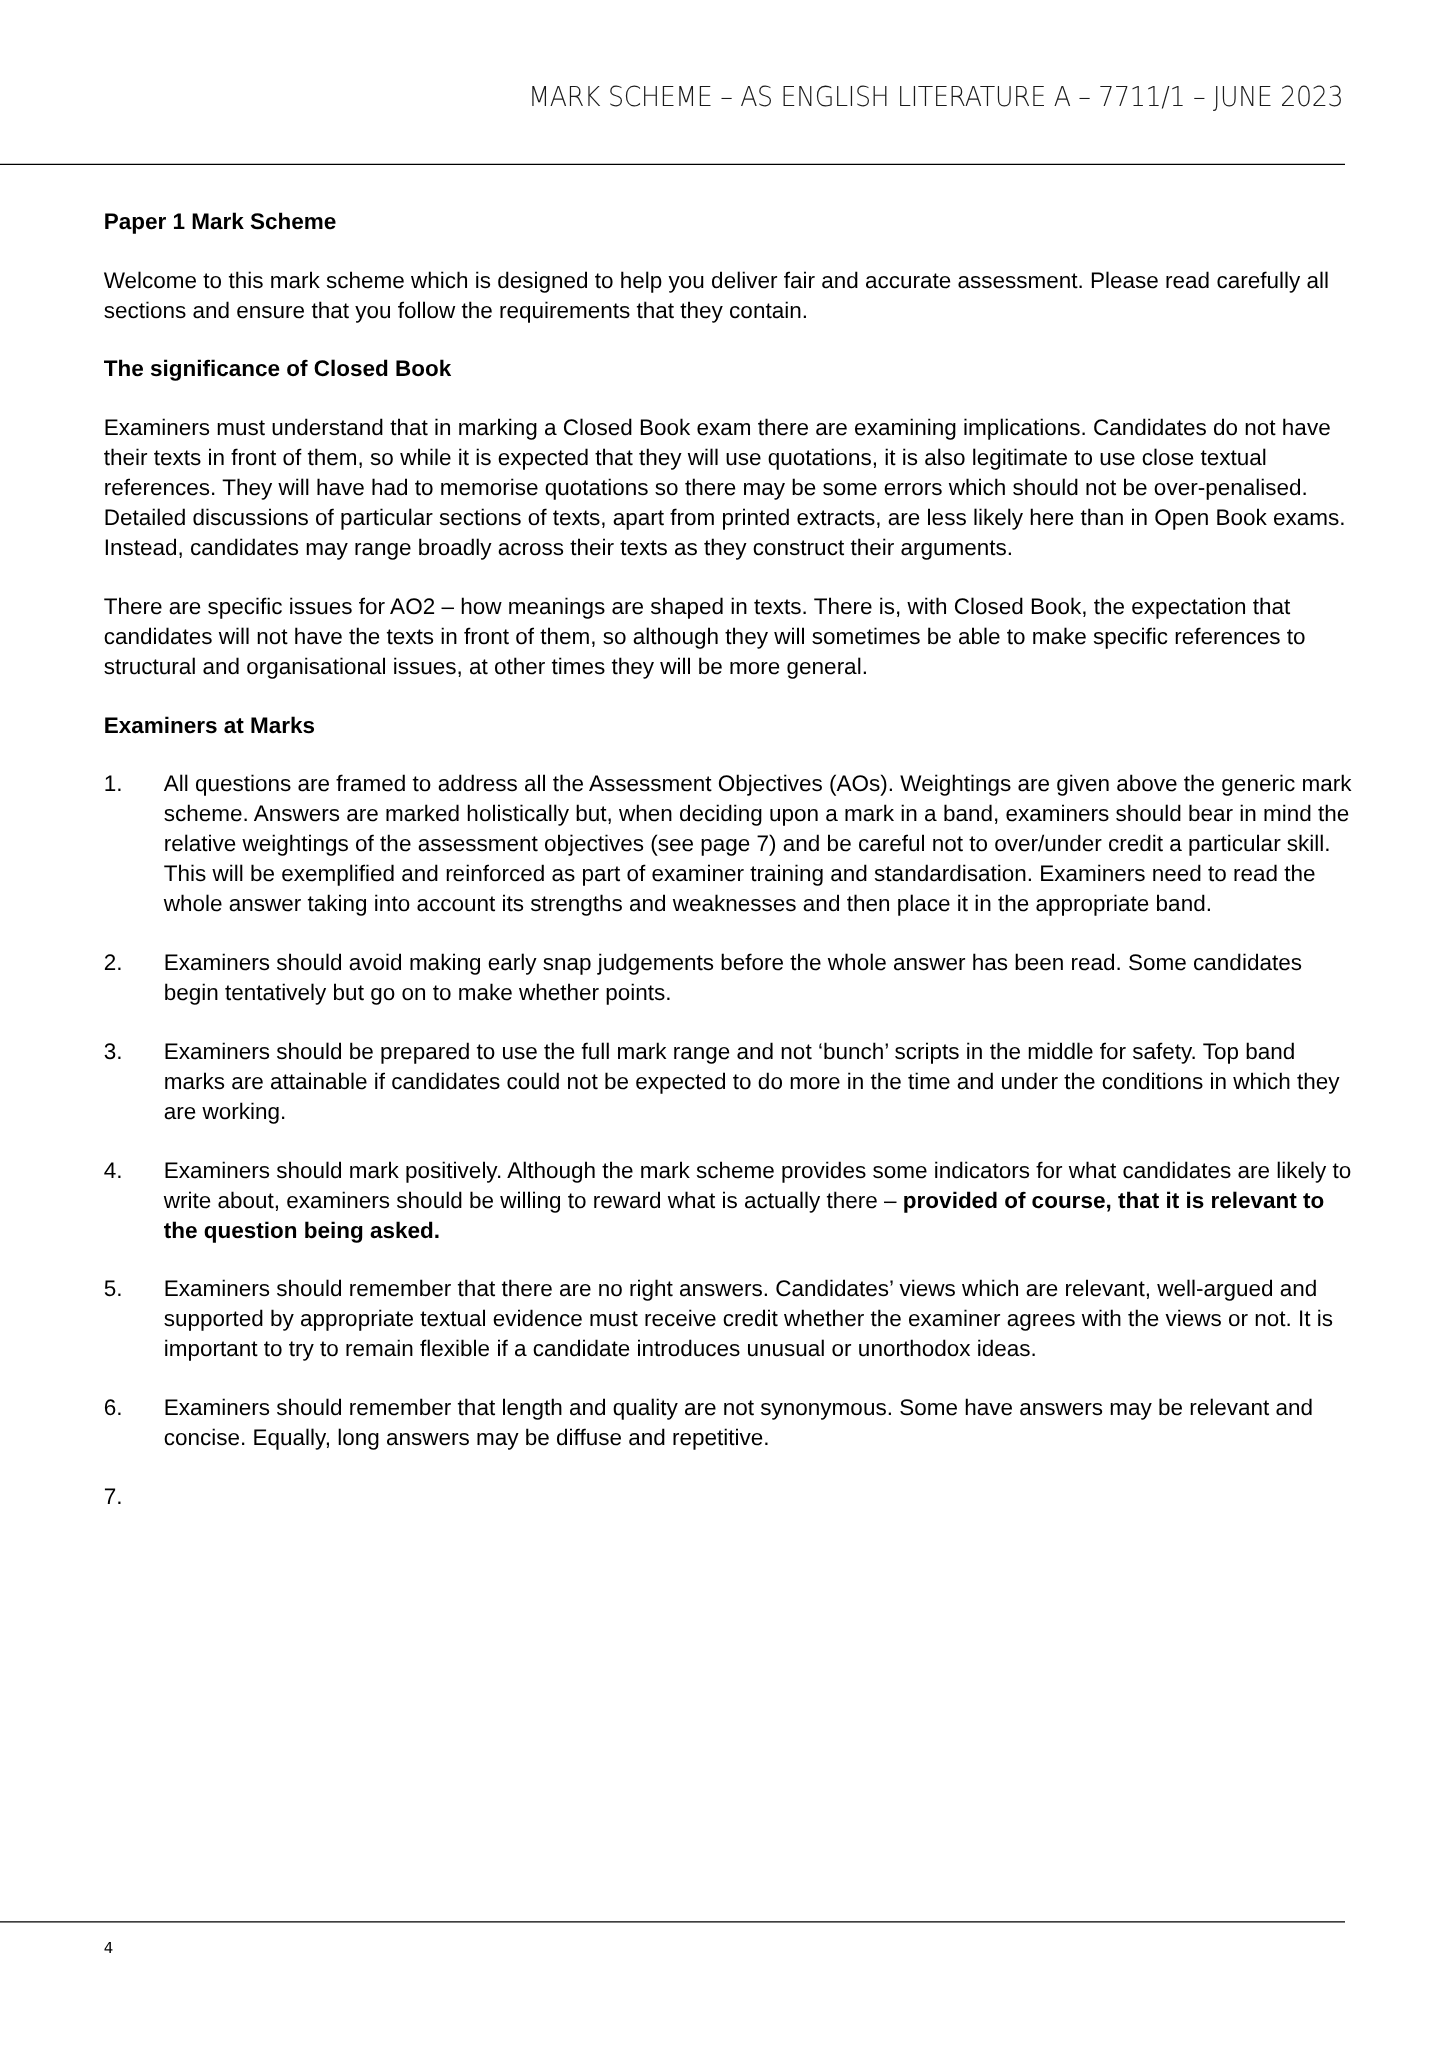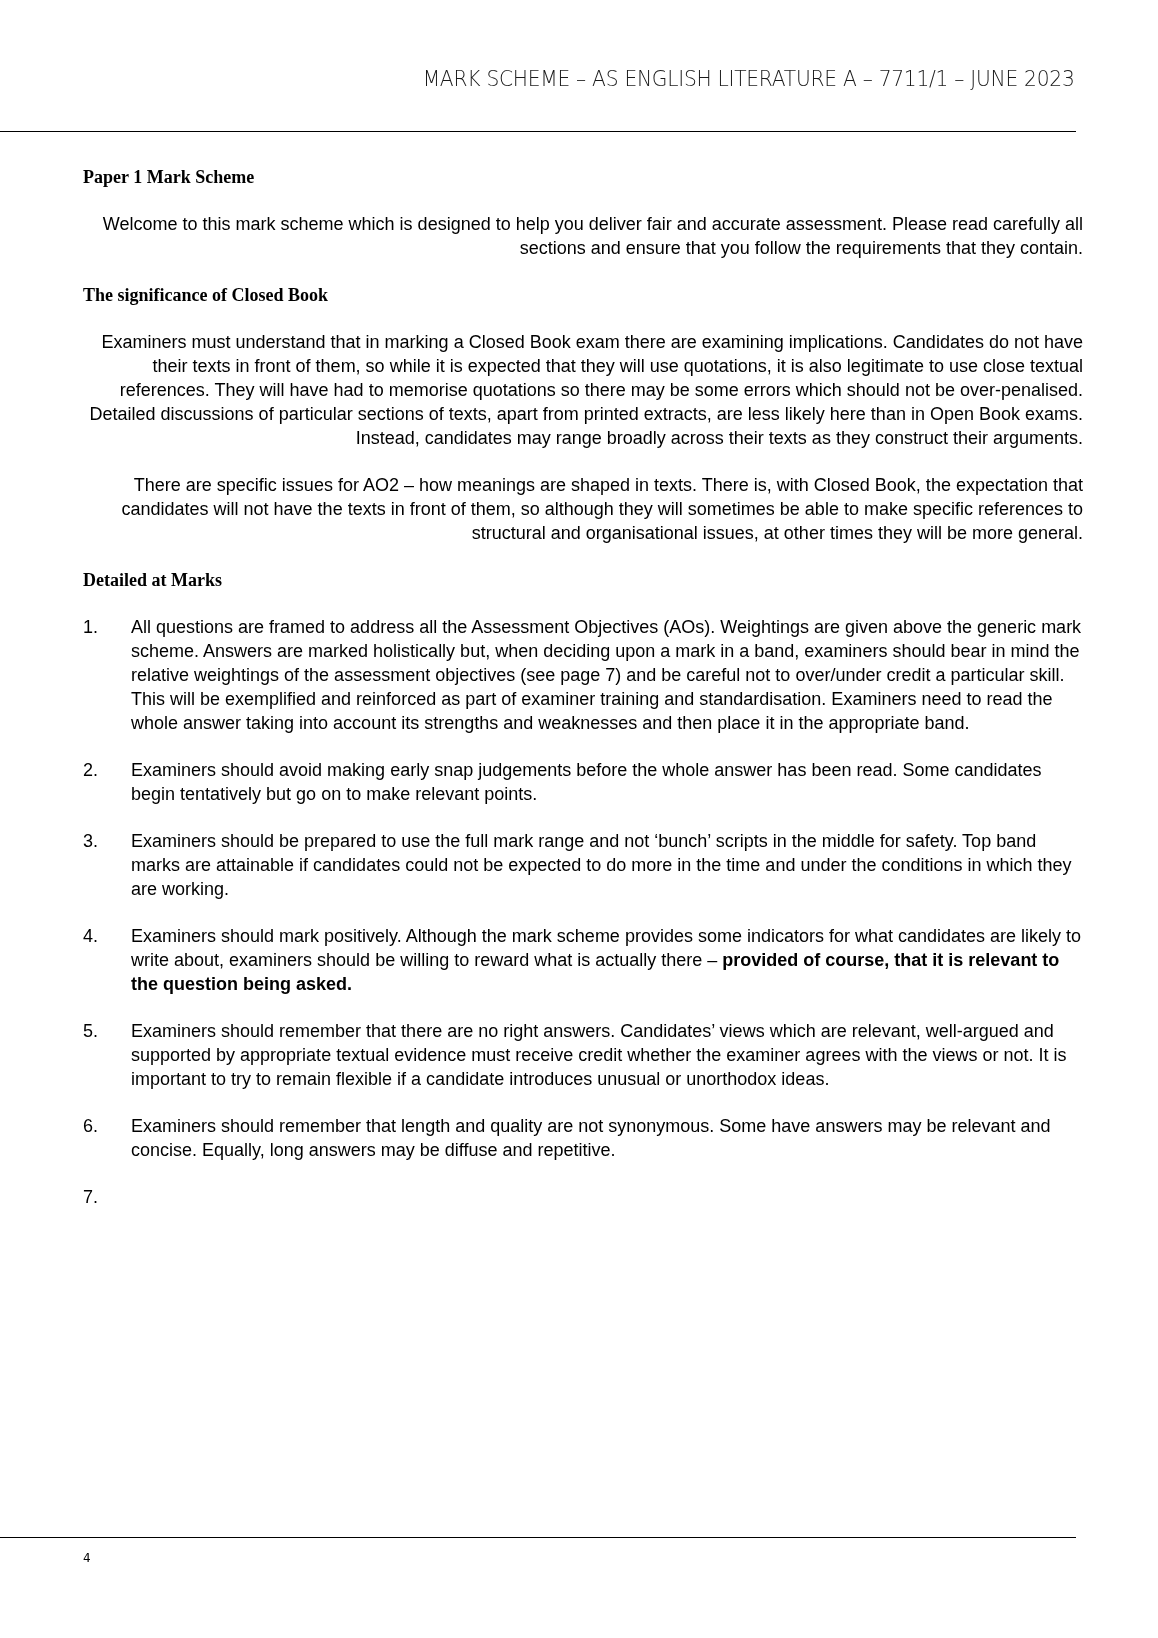--- a/index.html
+++ b/index.html
@@ -42,25 +42,23 @@
       left: 83px;
       width: 1000px;
       font-size: 18px;
       line-height: 24px;
     }
     .content h2 {
       margin: 0 0 23px 0;
       font-size: 18px;
       font-weight: bold;
       line-height: 24px;
-      font-family: Liberation Serif, serif;
     }
     .content p {
       margin: 0 0 23px 0;
-      text-align: right;
     }
     .marks-list {
       list-style: none;
       margin: 0;
       padding: 0;
     }
     .marks-list li {
       position: relative;
       padding-left: 48px;
       margin-bottom: 23px;
@@ -96,29 +94,29 @@
 <div class="header-rule"></div>
 
 <div class="content">
   <h2>Paper 1 Mark Scheme</h2>
   <p>Welcome to this mark scheme which is designed to help you deliver fair and accurate assessment.  Please read carefully all sections and ensure that you follow the requirements that they contain.</p>
 
   <h2>The significance of Closed Book</h2>
   <p>Examiners must understand that in marking a Closed Book exam there are examining implications.  Candidates do not have their texts in front of them, so while it is expected that they will use quotations, it is also legitimate to use close textual references.  They will have had to memorise quotations so there may be some errors which should not be over-penalised.  Detailed discussions of particular sections of texts, apart from printed extracts, are less likely here than in Open Book exams.  Instead, candidates may range broadly across their texts as they construct their arguments.</p>
   <p>There are specific issues for AO2 – how meanings are shaped in texts.  There is, with Closed Book, the expectation that candidates will not have the texts in front of them, so although they will sometimes be able to make specific references to structural and organisational issues, at other times they will be more general.</p>
 
-  <h2>Detailed at Marks</h2>
+  <h2>Examiners at Marks</h2>
   <ol class="marks-list">
     <li>
       <span class="num">1.</span>
       <span>All questions are framed to address all the Assessment Objectives (AOs).  Weightings are given above the generic mark scheme.  Answers are marked holistically but, when deciding upon a mark in a band, examiners should bear in mind the relative weightings of the assessment objectives (see page 7) and be careful not to over/under credit a particular skill.  This will be exemplified and reinforced as part of examiner training and standardisation.  Examiners need to read the whole answer taking into account its strengths and weaknesses and then place it in the appropriate band.</span>
     </li>
     <li>
       <span class="num">2.</span>
-      <span>Examiners should avoid making early snap judgements before the whole answer has been read.  Some candidates begin tentatively but go on to make relevant points.</span>
+      <span>Examiners should avoid making early snap judgements before the whole answer has been read.  Some candidates begin tentatively but go on to make whether points.</span>
     </li>
     <li>
       <span class="num">3.</span>
       <span>Examiners should be prepared to use the full mark range and not ‘bunch’ scripts in the middle for safety.  Top band marks are attainable if candidates could not be expected to do more in the time and under the conditions in which they are working.</span>
     </li>
     <li>
       <span class="num">4.</span>
       <span>Examiners should mark positively.  Although the mark scheme provides some indicators for what candidates are likely to write about, examiners should be willing to reward what is actually there – </span><span class="bold">provided of course, that it is relevant to the question being asked.</span>
     </li>
     <li>

